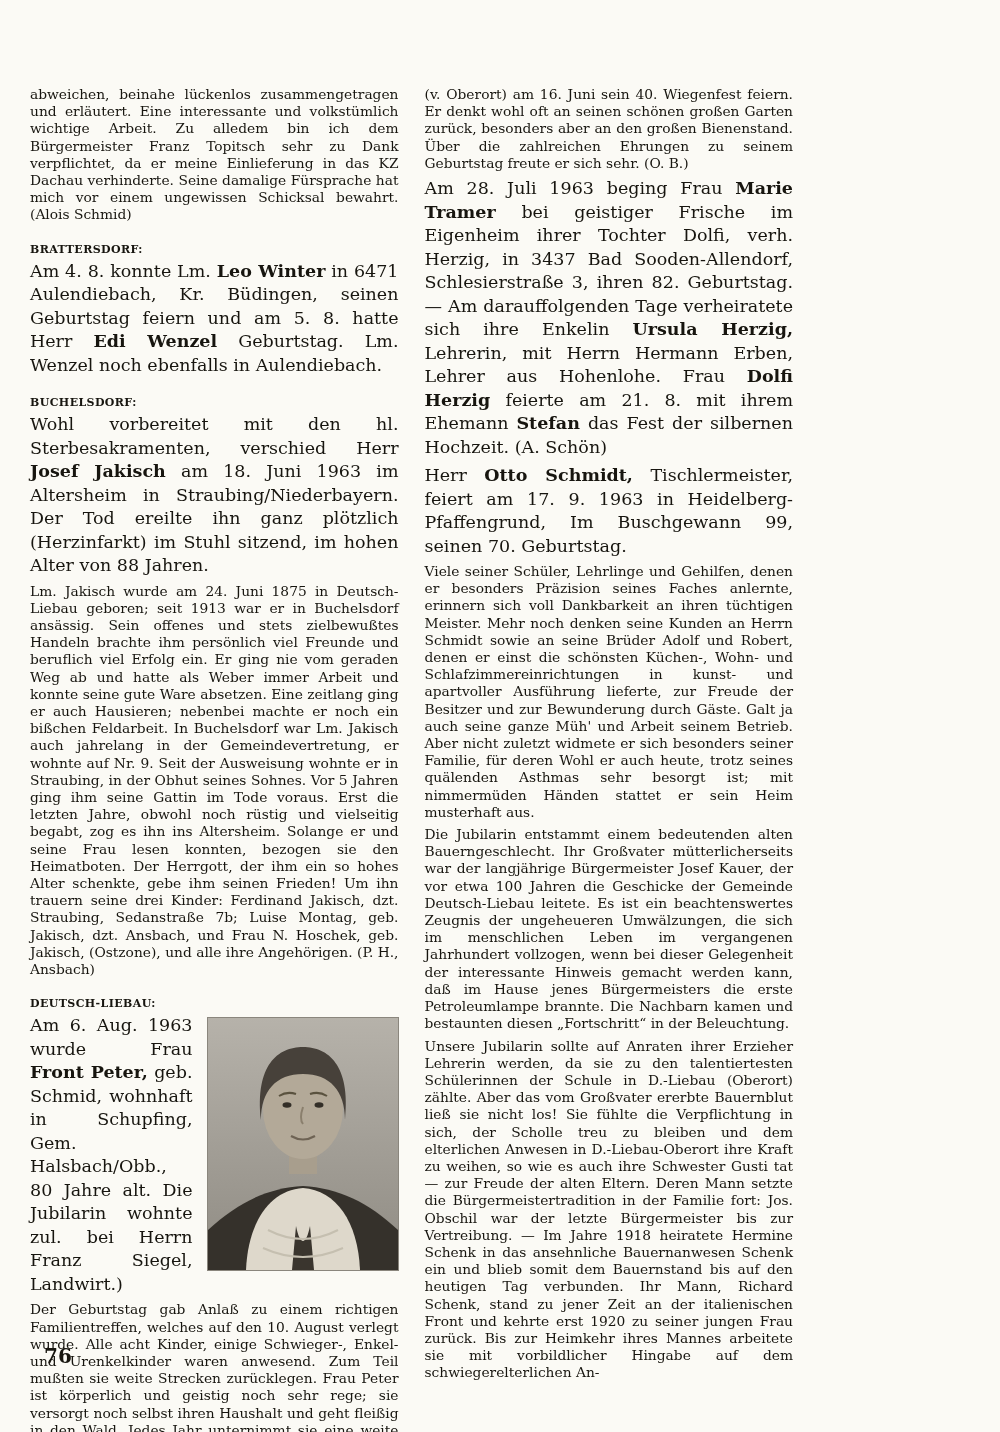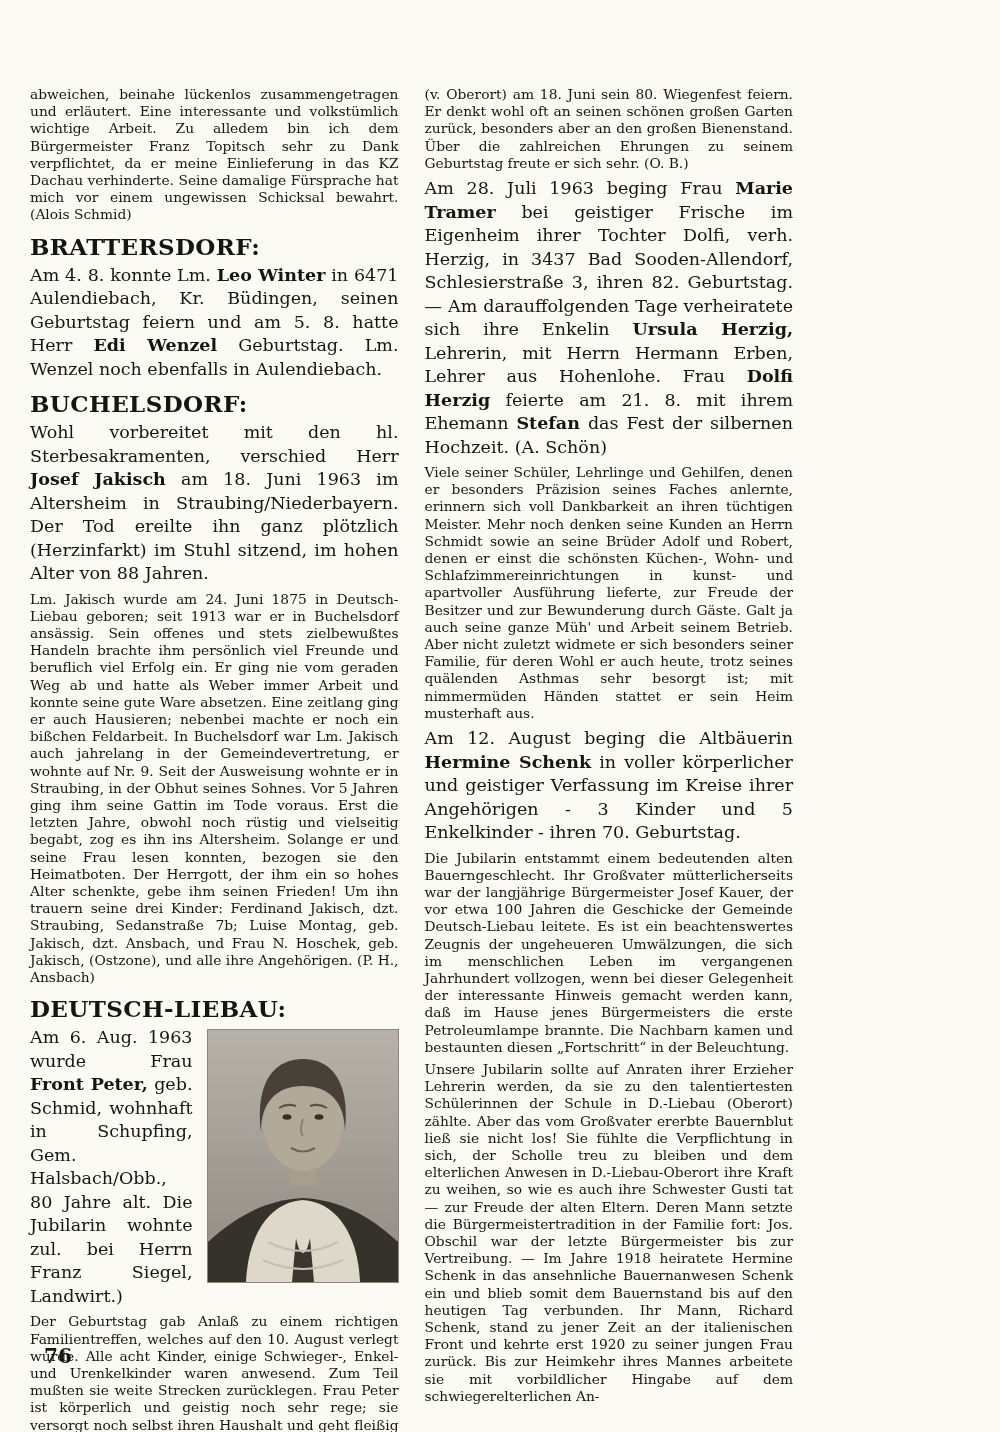--- a/index.html
+++ b/index.html
@@ -18,24 +18,24 @@
     color: #17150f;
     font-family: "DejaVu Serif", "Liberation Serif", serif;
     padding: 86px 28px 0 30px;
   }
   .cols { display: flex; gap: 26px; }
   .col { width: 458px; }
   p { margin: 0 0 5px 0; text-align: justify; hyphens: auto; }
   .large { font-size: 17.5px; line-height: 23.5px; }
   .small { font-size: 13.8px; line-height: 17.2px; }
   .heading {
-    font-size: 23px;
+    font-size: 11px;
     font-weight: bold;
     letter-spacing: 0.4px;
-    margin: 9px 0 4px 0;
+    margin: 19px 0 4px 0;
   }
   .b { font-weight: bold; }
   .photo-box {
     float: right;
     width: 192px;
     height: 254px;
     margin: 3px 0 8px 14px;
     border: 1px solid rgba(60,55,45,0.25);
     background: #a5a199;
   }
@@ -96,24 +96,24 @@
             <path d="M55 230 q40 18 80 0" stroke="#c5bfb0" stroke-width="2" fill="none"></path>
           </svg>
         </div>
         <p class="large"><span>Am 6. Aug. 1963 wurde Frau </span><span class="b">Front Peter,</span><span> geb. Schmid, wohnhaft in Schupfing, Gem. Halsbach/Obb., 80 Jahre alt. Die Jubilarin wohnte zul. bei Herrn Franz Siegel, Landwirt.)</span></p>
         <p class="small"><span>Der Geburtstag gab Anlaß zu einem richtigen Familientreffen, welches auf den 10. August verlegt wurde. Alle acht Kinder, einige Schwieger-, Enkel- und Urenkelkinder waren anwesend. Zum Teil mußten sie weite Strecken zurücklegen. Frau Peter ist körperlich und geistig noch sehr rege; sie versorgt noch selbst ihren Haushalt und geht fleißig in den Wald. Jedes Jahr unternimmt sie eine weite Reise nach Hessen zu ihren dort lebenden Kindern und Enkeln. Sie ist auch eine eifrige Leserin des HB. (Fam. Schön und Brückner)</span></p>
         <p class="small"><span>Wie bereits im Juli/August-Heimatboten, Seite 316, zu lesen ist, konnte Lm. </span><span class="b">Josef Bracharz,</span><span> Weber u. Enkeln</span></p>
       </div>
     </div>
 
     <div class="col">
-      <p class="small"><span>(v. Oberort) am 18. Juni sein 80. Wiegenfest feiern. Er denkt wohl oft an seinen schönen großen Garten zurück, besonders aber an den großen Bienenstand. Über die zahlreichen Ehrungen zu seinem Geburtstag freute er sich sehr. (O. B.)</span></p>
+      <p class="small"><span>(v. Oberort) am 16. Juni sein 40. Wiegenfest feiern. Er denkt wohl oft an seinen schönen großen Garten zurück, besonders aber an den großen Bienenstand. Über die zahlreichen Ehrungen zu seinem Geburtstag freute er sich sehr. (O. B.)</span></p>
       <p class="large"><span>Am 28. Juli 1963 beging Frau </span><span class="b">Marie Tramer</span><span> bei geistiger Frische im Eigenheim ihrer Tochter Dolfi, verh. Herzig, in 3437 Bad Sooden-Allendorf, Schlesierstraße 3, ihren 82. Geburtstag. — Am darauffolgenden Tage verheiratete sich ihre Enkelin </span><span class="b">Ursula Herzig,</span><span> Lehrerin, mit Herrn Hermann Erben, Lehrer aus Hohenlohe. Frau </span><span class="b">Dolfi Herzig</span><span> feierte am 21. 8. mit ihrem Ehemann </span><span class="b">Stefan</span><span> das Fest der silbernen Hochzeit. (A. Schön)</span></p>
+      <p class="large"><span>Herr </span><span class="b">Otto Schmidt,</span><span> Tischlermeister, feiert am 17. 9. 1963 in Heidelberg-Pfaffengrund, Im Buschgewann 99, seinen 70. Geburtstag.</span></p>
       <p class="small"><span>Viele seiner Schüler, Lehrlinge und Gehilfen, denen er besonders Präzision seines Faches anlernte, erinnern sich voll Dankbarkeit an ihren tüchtigen Meister. Mehr noch denken seine Kunden an Herrn Schmidt sowie an seine Brüder Adolf und Robert, denen er einst die schönsten Küchen-, Wohn- und Schlafzimmereinrichtungen in kunst- und apartvoller Ausführung lieferte, zur Freude der Besitzer und zur Bewunderung durch Gäste. Galt ja auch seine ganze Müh' und Arbeit seinem Betrieb. Aber nicht zuletzt widmete er sich besonders seiner Familie, für deren Wohl er auch heute, trotz seines quälenden Asthmas sehr besorgt ist; mit nimmermüden Händen stattet er sein Heim musterhaft aus.</span></p>
-      <p class="large"><span>Am 12. August beging die Altbäuerin </span><span class="b">Hermine Schenk</span><span> in voller körperlicher und geistiger Verfassung im Kreise ihrer Angehörigen - 3 Kinder und 5 Enkelkinder - ihren 70. Geburtstag.</span></p>
       <p class="small"><span>Die Jubilarin entstammt einem bedeutenden alten Bauerngeschlecht. Ihr Großvater mütterlicherseits war der langjährige Bürgermeister Josef Kauer, der vor etwa 100 Jahren die Geschicke der Gemeinde Deutsch-Liebau leitete. Es ist ein beachtenswertes Zeugnis der ungeheueren Umwälzungen, die sich im menschlichen Leben im vergangenen Jahrhundert vollzogen, wenn bei dieser Gelegenheit der interessante Hinweis gemacht werden kann, daß im Hause jenes Bürgermeisters die erste Petroleumlampe brannte. Die Nachbarn kamen und bestaunten diesen „Fortschritt“ in der Beleuchtung.</span></p>
       <p class="small"><span>Unsere Jubilarin sollte auf Anraten ihrer Erzieher Lehrerin werden, da sie zu den talentiertesten Schülerinnen der Schule in D.-Liebau (Oberort) zählte. Aber das vom Großvater ererbte Bauernblut ließ sie nicht los! Sie fühlte die Verpflichtung in sich, der Scholle treu zu bleiben und dem elterlichen Anwesen in D.-Liebau-Oberort ihre Kraft zu weihen, so wie es auch ihre Schwester Gusti tat — zur Freude der alten Eltern. Deren Mann setzte die Bürgermeistertradition in der Familie fort: Jos. Obschil war der letzte Bürgermeister bis zur Vertreibung. — Im Jahre 1918 heiratete Hermine Schenk in das ansehnliche Bauernanwesen Schenk ein und blieb somit dem Bauernstand bis auf den heutigen Tag verbunden. Ihr Mann, Richard Schenk, stand zu jener Zeit an der italienischen Front und kehrte erst 1920 zu seiner jungen Frau zurück. Bis zur Heimkehr ihres Mannes arbeitete sie mit vorbildlicher Hingabe auf dem schwiegerelterlichen An-</span></p>
     </div>
 
   </div>
 
   <div class="page-number">76</div>
 </div>
 
 </body></html>

